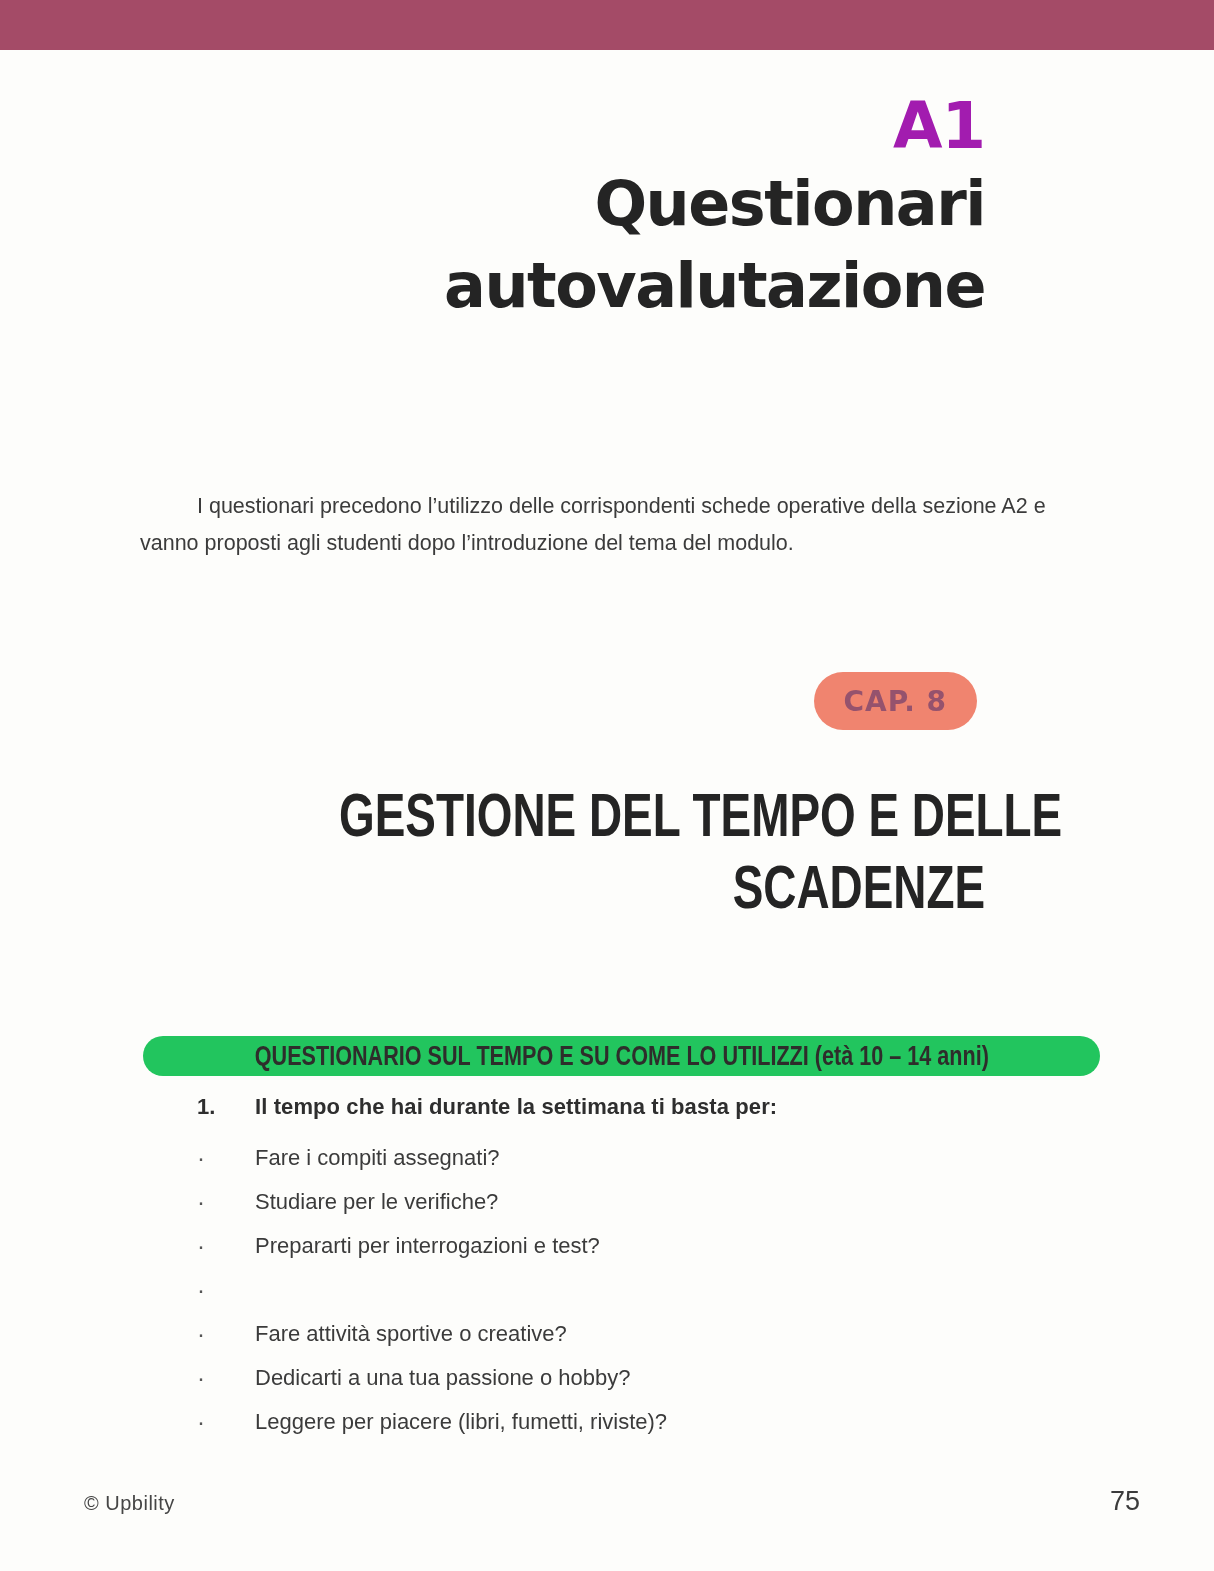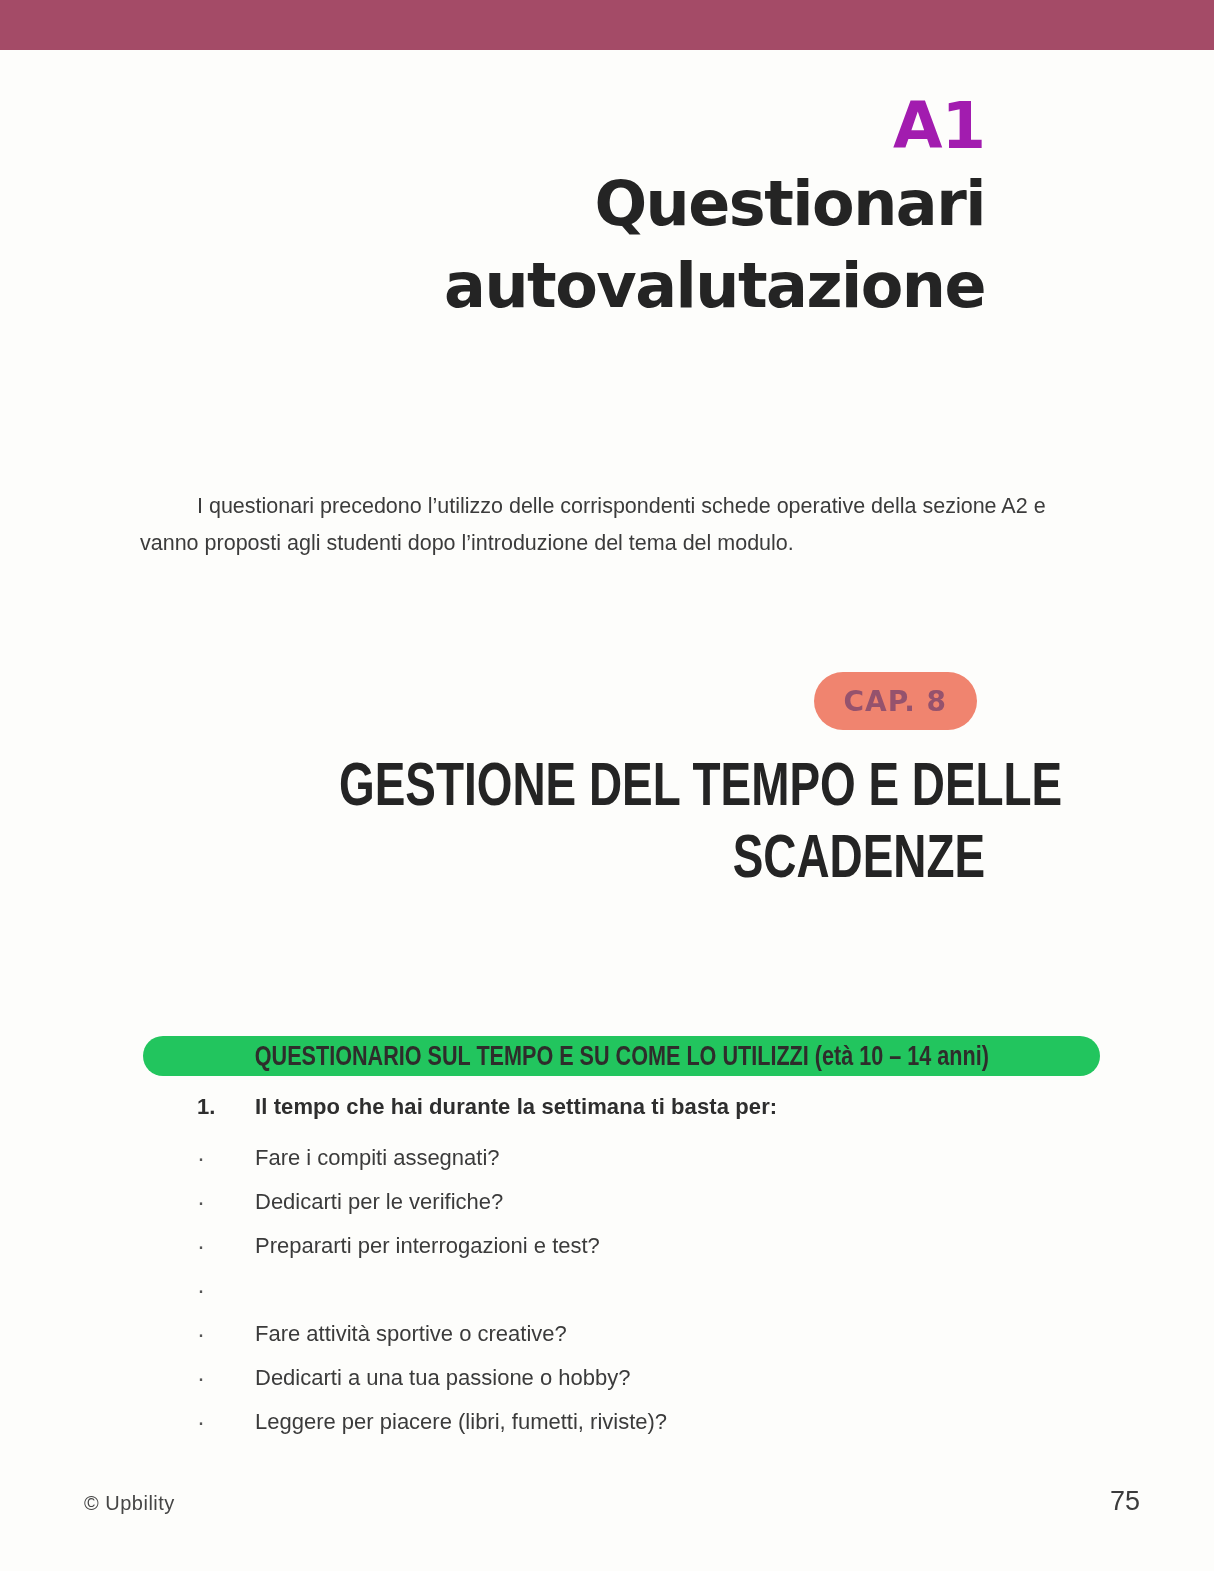--- a/index.html
+++ b/index.html
@@ -45,21 +45,21 @@
     height:58px; min-width:128px;
     padding:0 30px;
     background:#F0846F;
     border-radius:29px;
     display:flex; align-items:center; justify-content:center;
     font-family:"DejaVu Sans", sans-serif;
     font-size:28px; font-weight:700; letter-spacing:1px;
     color:#95526D;
   }
   .section-title {
-    position:absolute; top:748px; right:229px;
+    position:absolute; top:779px; right:229px;
     width:900px;
     text-align:right;
     font-family:"Liberation Sans", sans-serif;
     font-size:62px; font-weight:700; line-height:72px;
     color:#242424;
   }
   .section-title .squeeze {
     display:inline-block;
     transform:scaleX(0.74);
     transform-origin:100% 50%;
@@ -150,21 +150,21 @@
     <span class="question-text">Il tempo che hai durante la settimana ti basta per:</span>
   </div>
 
   <div class="bullet-list">
     <div class="bullet-item">
       <span class="bullet-dot">·</span>
       <span>Fare i compiti assegnati?</span>
     </div>
     <div class="bullet-item">
       <span class="bullet-dot">·</span>
-      <span>Dedicarti per le verifiche?</span>
+      <span>Studiare per le verifiche?</span>
     </div>
     <div class="bullet-item">
       <span class="bullet-dot">·</span>
       <span>Prepararti per interrogazioni e test?</span>
     </div>
     <div class="bullet-item">
       <span class="bullet-dot">·</span>
     </div>
     <div class="bullet-item">
       <span class="bullet-dot">·</span>

